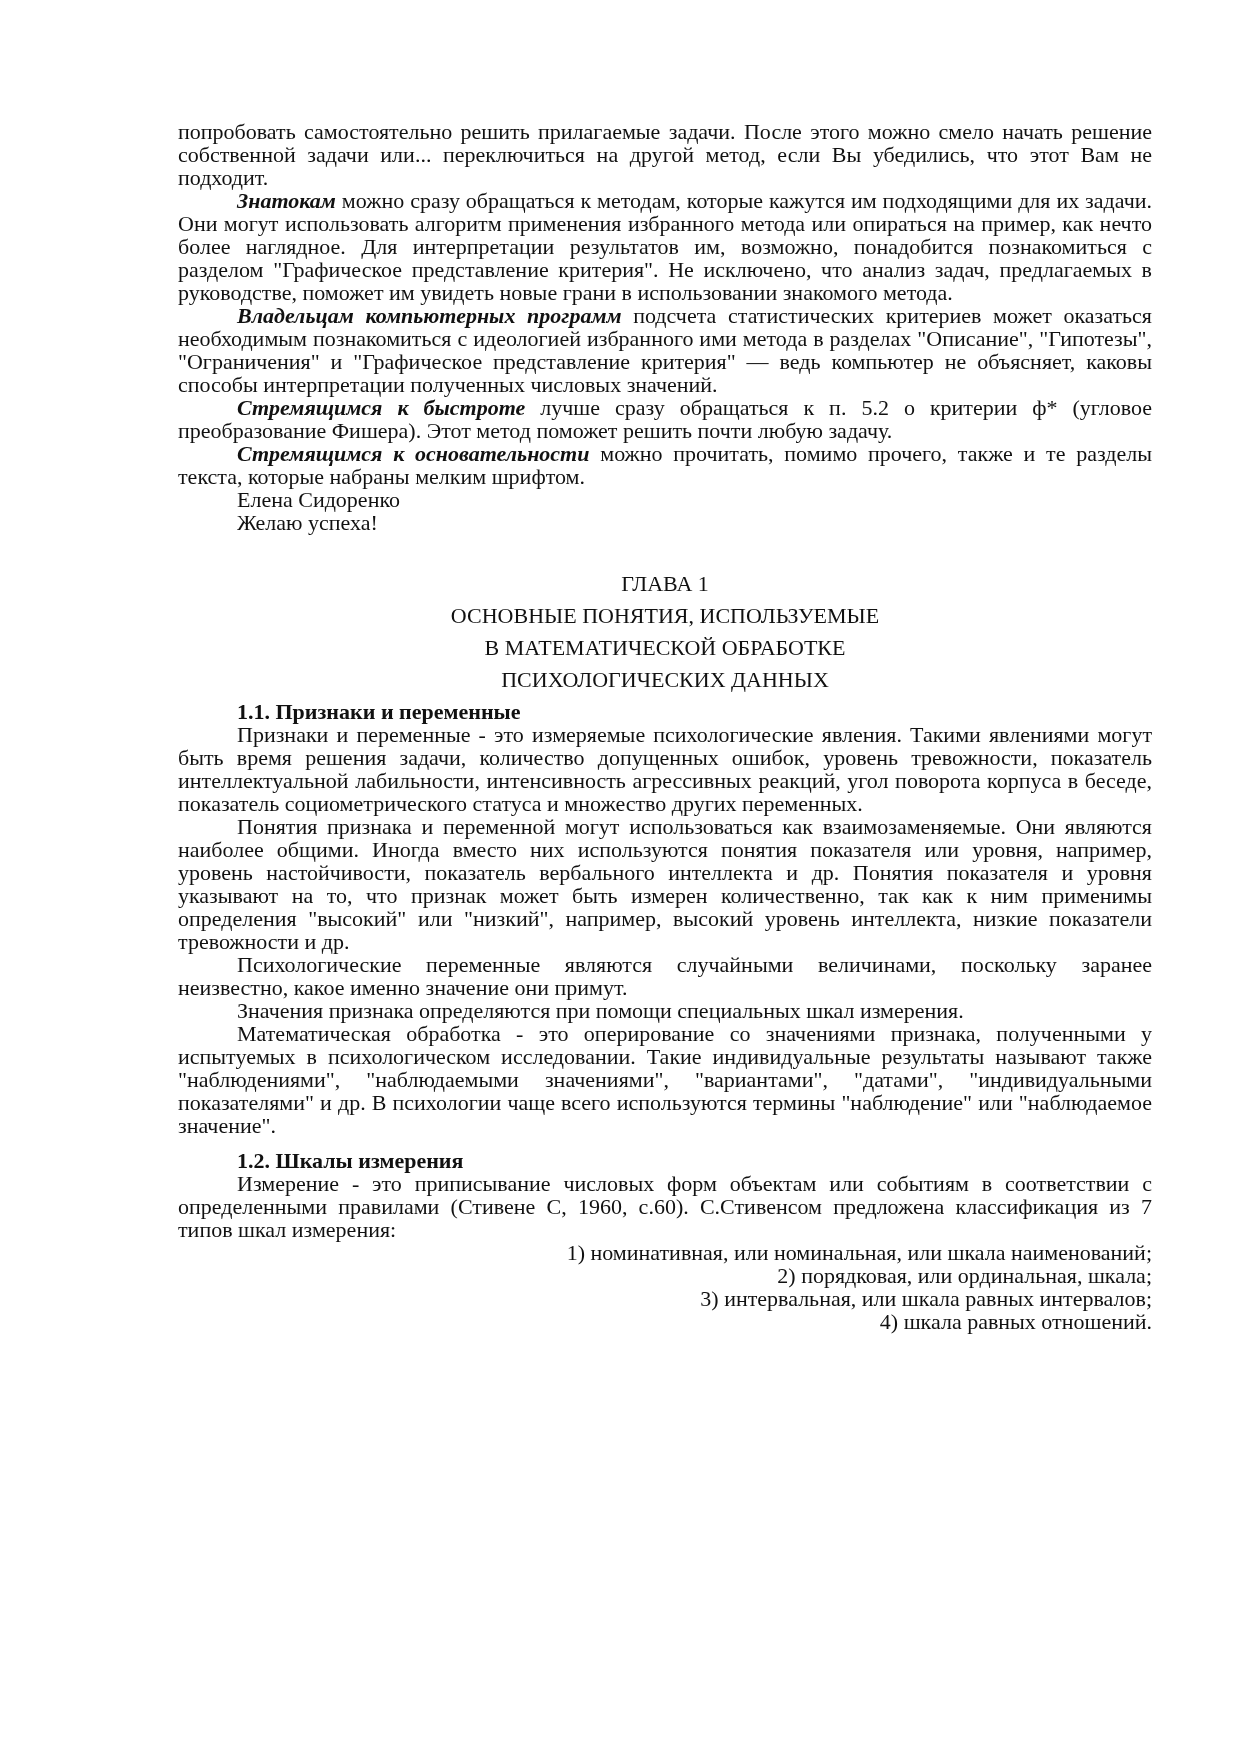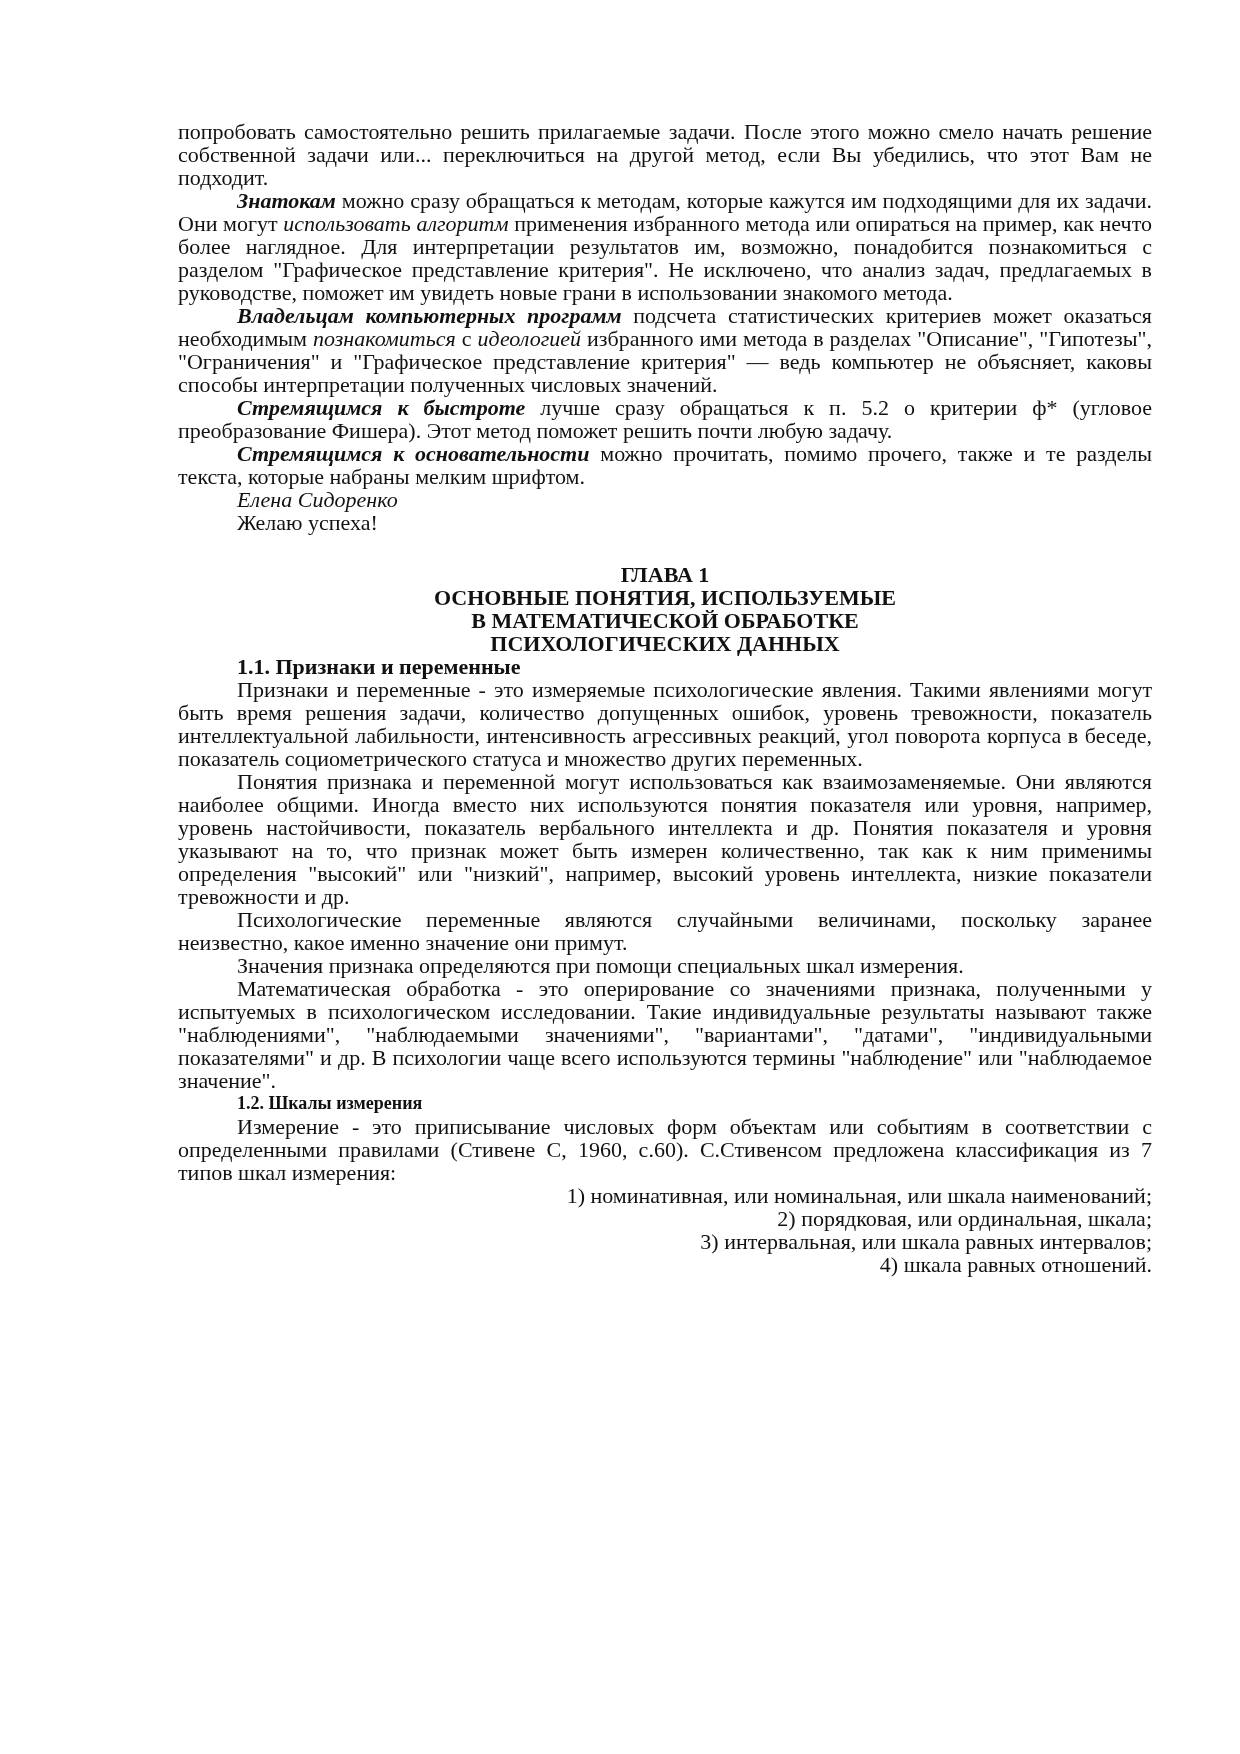--- a/index.html
+++ b/index.html
@@ -11,24 +11,24 @@
     width: 974px;
     font-family: "Liberation Serif", "DejaVu Serif", serif;
     font-size: 22px;
     line-height: 23px;
     color: #111111;
   }
   p { margin: 0; text-align: justify; }
   .indent { text-indent: 59px; }
   .noindent-line { padding-left: 59px; }
   .blank { height: 28.7px; }
-  .chapter { text-align: center; font-weight: bold; margin: 0; }
+  .chapter { text-align: center; font-weight: normal; margin: 9px; }
   .section { font-weight: bold; padding-left: 59px; margin: 0; }
   .bi { font-weight: bold; font-style: italic; }
-  .it { font-style: italic; }
+  .it { }
   .list-item { padding-left: 59px; margin: 0; text-align: right; }
 </style>
 </head>
 <body>
 
 <div class="page">
 
   <p>попробовать самостоятельно решить прилагаемые задачи. После этого можно смело начать решение собственной задачи или... переключиться на другой метод, если Вы убедились, что этот Вам не подходит.</p>
 
   <p class="indent"><span class="bi">Знатокам</span><span> можно сразу обращаться к методам, которые кажутся им подходящими для их задачи. Они могут </span><span class="it">использовать алгоритм</span><span> применения избранного метода или опираться на пример, как нечто более наглядное. Для интерпретации результатов им, возможно, понадобится познакомиться с разделом "Графическое представление крите­рия". Не исключено, что анализ задач, предлагаемых в руководстве, поможет им увидеть новые грани в использовании знакомого метода.</span></p>
@@ -49,20 +49,20 @@
   <h2 class="chapter" style="font-size:22px;">В МАТЕМАТИЧЕСКОЙ ОБРАБОТКЕ</h2>
   <h2 class="chapter" style="font-size:22px;">ПСИХОЛОГИЧЕСКИХ ДАННЫХ</h2>
 
   <h3 class="section" style="font-size:22px;">1.1. Признаки и переменные</h3>
   <p class="indent">Признаки и переменные - это измеряемые психологические явления. Такими явлениями могут быть время решения задачи, количество допущенных ошибок, уровень тревожности, показатель интеллектуальной лабильности, интенсивность агрессивных реакций, угол поворота корпуса в беседе, показатель социометрического статуса и множество других переменных.</p>
   <p class="indent">Понятия признака и переменной могут использоваться как взаимозаменяемые. Они являются наиболее общими. Иногда вместо них используются понятия показателя или уровня, например, уровень настойчивости, показатель вербального интеллекта и др. Понятия показателя и уровня указывают на то, что признак может быть измерен коли­чественно, так как к ним применимы определения "высокий" или "низкий", например, высокий уровень интеллекта, низкие показатели тревожности и др.</p>
   <p class="indent">Психологические переменные являются случайными величинами, поскольку заранее неизвестно, какое именно значение они примут.</p>
   <p class="indent">Значения признака определяются при помощи специальных шкал измерения.</p>
   <p class="indent">Математическая обработка - это оперирование со значениями признака, полученными у испытуемых в психологическом исследовании. Такие индивидуальные результаты называют также "наблюдениями", "наблюдаемыми значениями", "вариантами", "датами", "индивидуальными показателями" и др. В психологии чаще всего используются термины "наблюдение" или "наблюдаемое значение".</p>
 
-  <h3 class="section" style="font-size:18px;">1.2. Шкалы измерения</h3>
+  <h3 class="section" style="font-size:22px;margin-top:12px;">1.2. Шкалы измерения</h3>
   <p class="indent">Измерение - это приписывание числовых форм объектам или событиям в соответствии с определенными правилами (Стивене С, 1960, с.60). С.Стивенсом предложена классификация из 7 типов шкал измерения:</p>
   <p class="list-item">1) номинативная, или номинальная, или шкала наименований;</p>
   <p class="list-item">2) порядковая, или ординальная, шкала;</p>
   <p class="list-item">3) интервальная, или шкала равных интервалов;</p>
   <p class="list-item">4) шкала равных отношений.</p>
 
 </div>
 
 </body></html>

